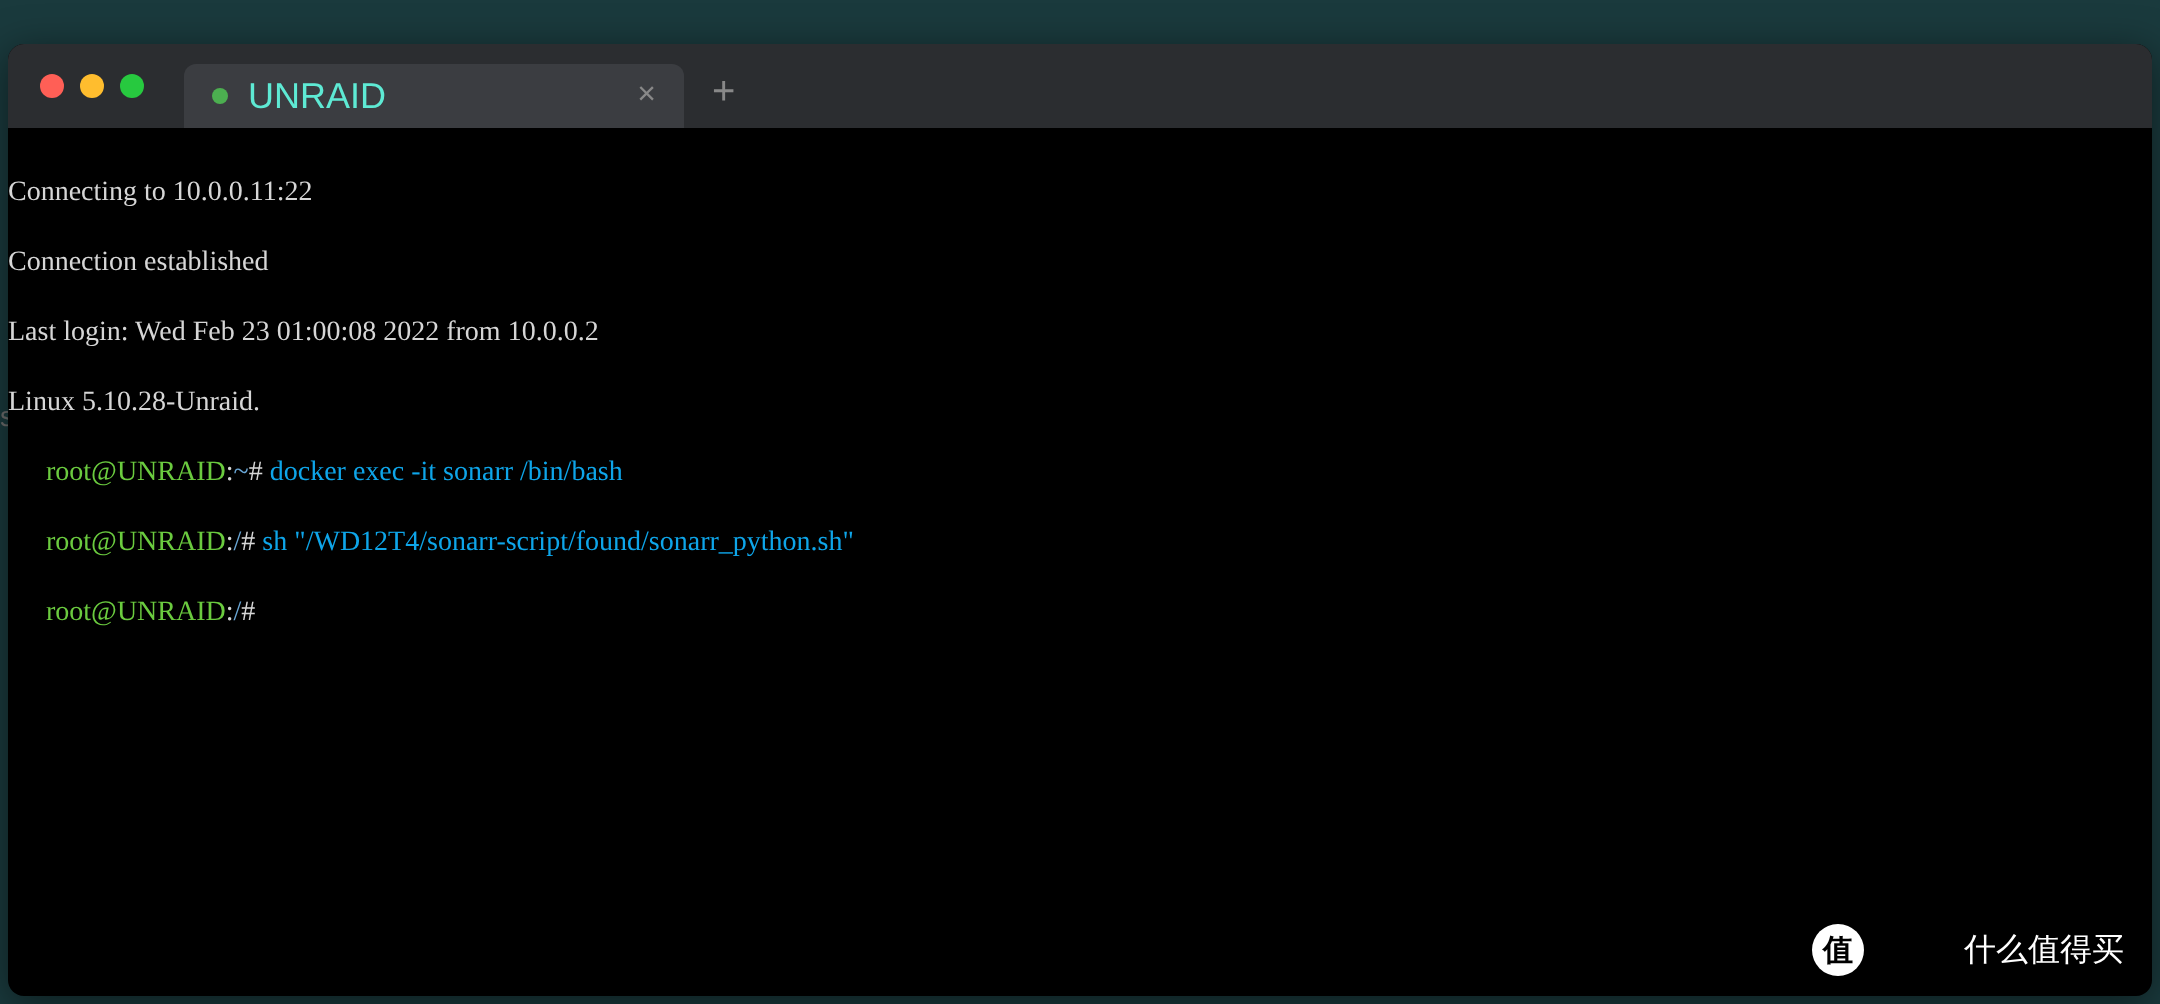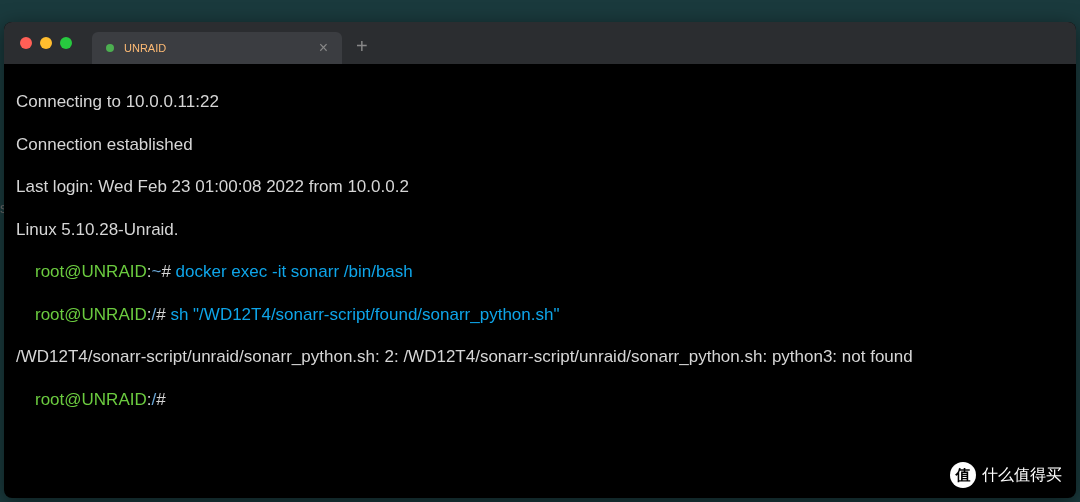--- a/index.html
+++ b/index.html
@@ -60,48 +60,48 @@
     min-width: 250px;
     position: relative;
   }
   .tab-dot {
     width: 8px;
     height: 8px;
     border-radius: 50%;
     background: #4caf50;
   }
   .tab-title {
-    color: #fdba74;
-    font-size: 11px;
+    color: #5eead4;
+    font-size: 18px;
     font-family: -apple-system, BlinkMacSystemFont, sans-serif;
     flex: 1;
   }
   .tab-close {
     color: #888;
     font-size: 16px;
     line-height: 1;
     cursor: pointer;
     font-family: sans-serif;
   }
   .new-tab {
     color: #888;
     font-size: 20px;
     margin-left: 14px;
     margin-top: 6px;
     cursor: pointer;
     font-family: sans-serif;
     line-height: 1;
   }
   .terminal {
-    padding: 6px 12px;
+    padding: 6px 0;
     color: #d6d6d6;
-    font-size: 17px;
+    font-size: 14px;
     line-height: 1.25;
     white-space: pre;
-    font-family: Liberation Sans, sans-serif;
+    font-family: Liberation Serif, serif;
   }
   .line { white-space: pre; }
   .prompt-user { color: #6bcb3f; margin-left: 19px; }
   .prompt-sep { color: #d6d6d6; }
   .prompt-path { color: #6aa7d6; }
   .cmd { color: #0ea5e9; }
   .watermark {
     position: absolute;
     right: 18px;
     bottom: 14px;
@@ -120,20 +120,21 @@
     justify-content: center;
     font-weight: 800;
     font-size: 15px;
     font-family: sans-serif;
   }
   .wm-text {
     color: #fff;
     font-size: 16px;
     font-family: sans-serif;
     font-weight: 500;
+    margin-left: 44px;
   }
   .left-sliver {
     position:absolute;
     left:0; top:200px;
     color:#6e6e6e;
     font-family: sans-serif;
     font-size: 14px;
   }
 </style>
 </head>
@@ -158,21 +159,20 @@
     </div>
   </div>
 
   <div class="terminal">
 <div class="line">Connecting to 10.0.0.11:22</div>
 <div class="line">Connection established</div>
 <div class="line">Last login: Wed Feb 23 01:00:08 2022 from 10.0.0.2</div>
 <div class="line">Linux 5.10.28-Unraid.</div>
 <div class="line"><span class="prompt-user">root@UNRAID</span><span class="prompt-sep">:</span><span class="prompt-path">~</span><span class="prompt-sep">#</span><span class="cmd"> docker exec -it sonarr /bin/bash</span></div>
 <div class="line"><span class="prompt-user">root@UNRAID</span><span class="prompt-sep">:</span><span class="prompt-path">/</span><span class="prompt-sep">#</span><span class="cmd"> sh "/WD12T4/sonarr-script/found/sonarr_python.sh"</span></div>
-<div class="line">/WD12T4/sonarr-script/unraid/sonarr_python.sh: 2: /WD12T4/sonarr-script/unraid/sonarr_python.sh: python3: not found</div>
 <div class="line"><span class="prompt-user">root@UNRAID</span><span class="prompt-sep">:</span><span class="prompt-path">/</span><span class="prompt-sep">#</span><span class="cmd"></span></div>
   </div>
 </div>
 
 <div class="watermark">
   <div class="wm-badge">值</div>
   <div class="wm-text">什么值得买</div>
 </div>
 
 </body></html>

